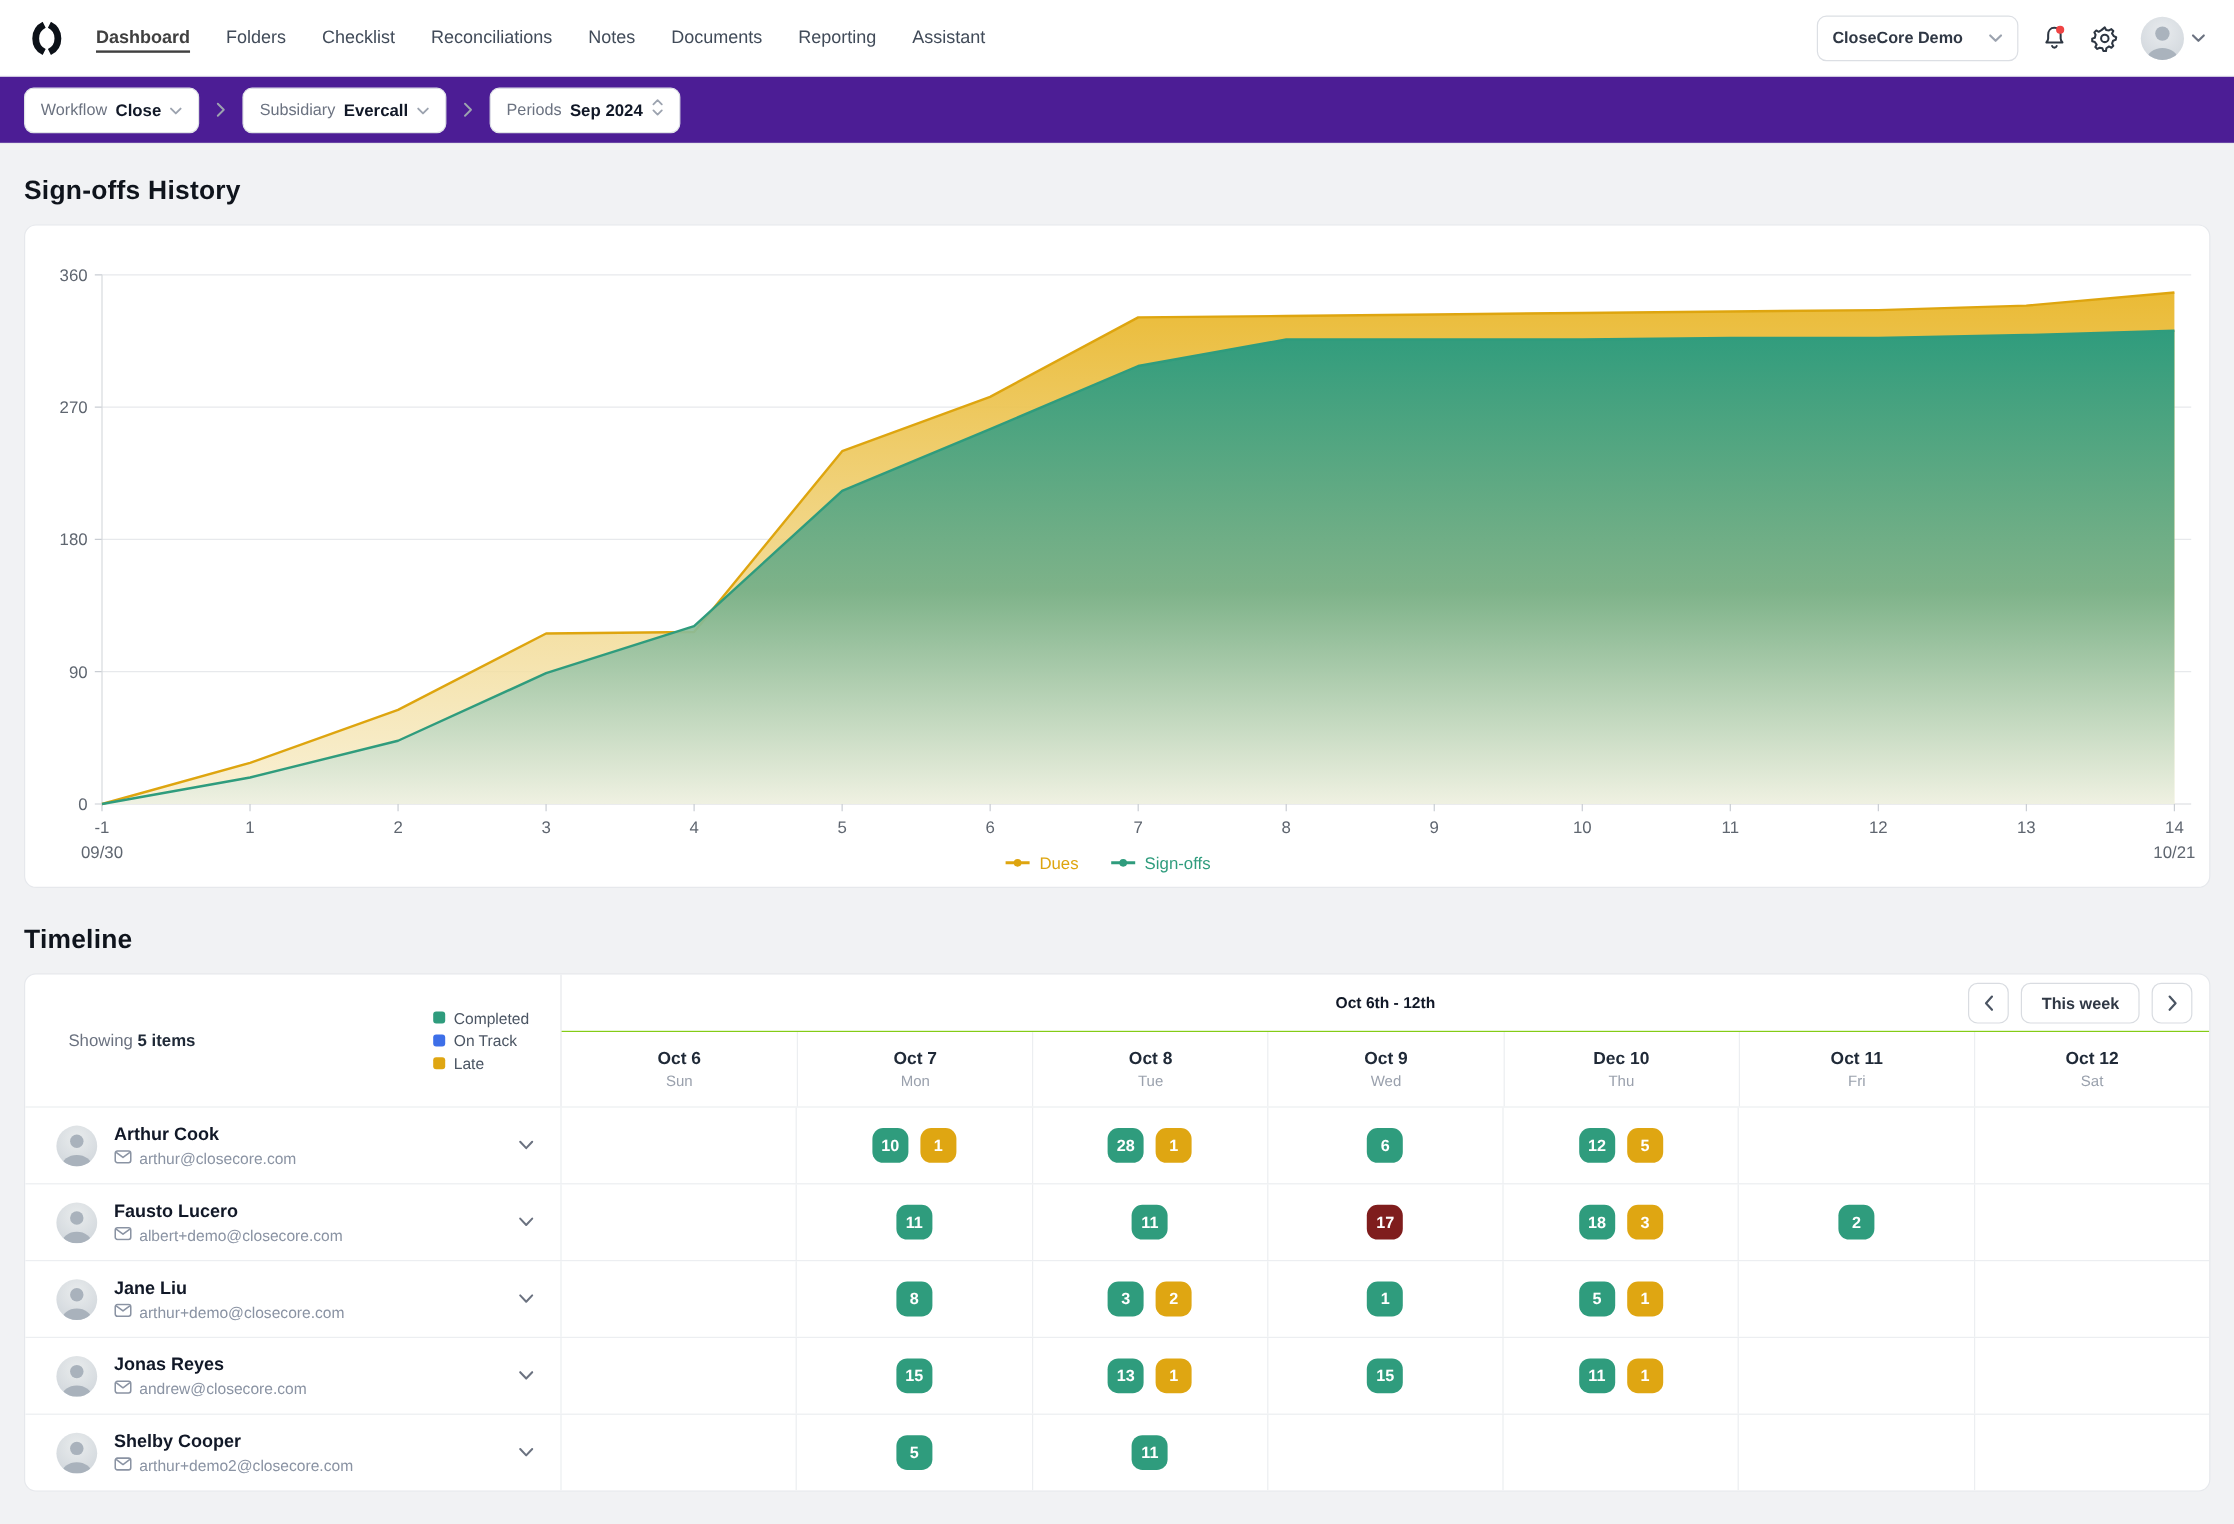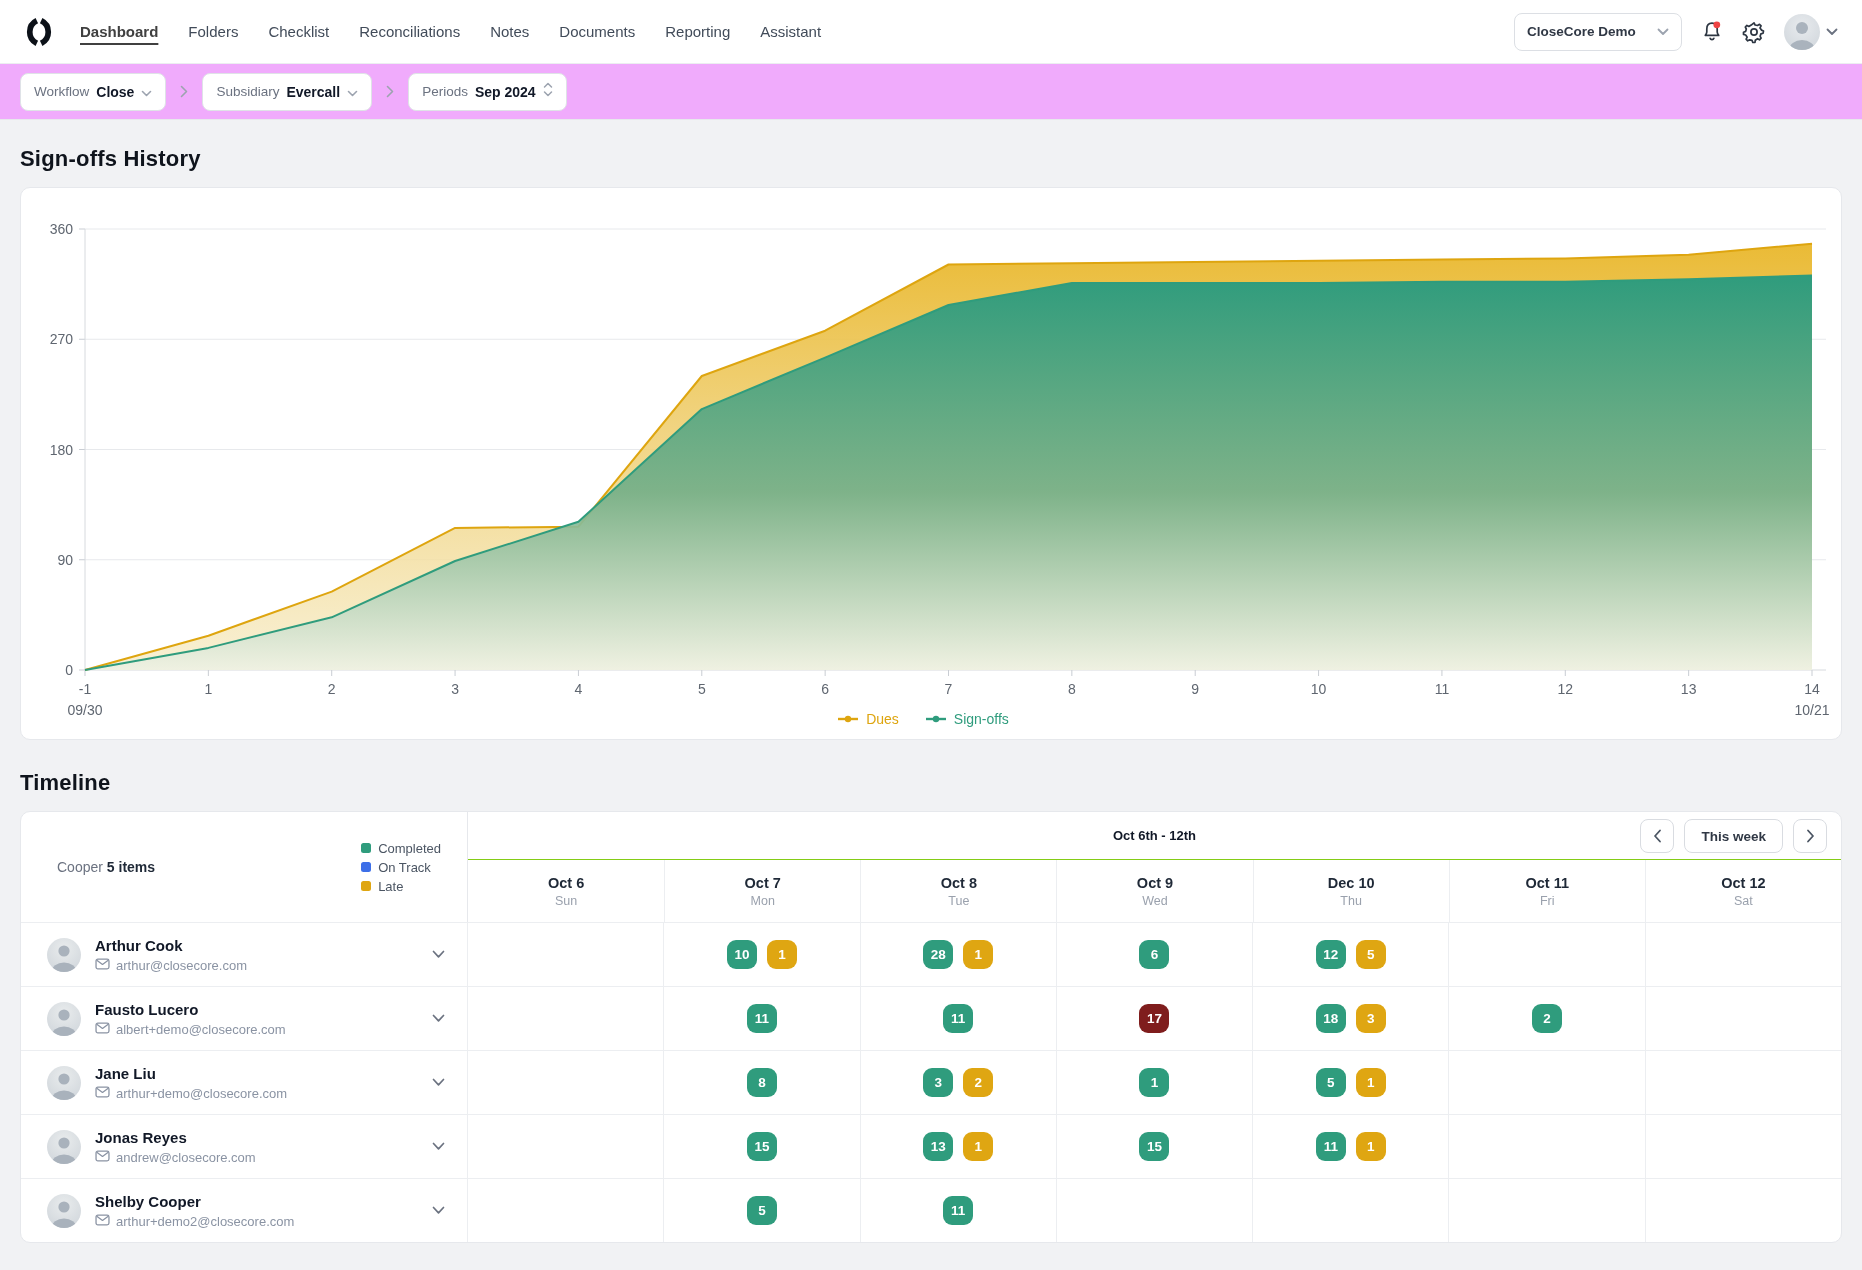--- a/index.html
+++ b/index.html
@@ -12,21 +12,21 @@
   .nav-items { display:flex; align-items:center; gap:30px; flex:1; }
   .nav-item { font-size:15px; color:#414b59; cursor:pointer; text-decoration:none; }
   .nav-item.active { color:#404040; font-weight:700; text-decoration:underline; text-underline-offset:6px; text-decoration-thickness:1.5px; }
   .nav-right { display:flex; align-items:center; gap:18px; }
   .ws-select { display:flex; align-items:center; justify-content:space-between; width:168px; height:38px; border:1px solid #dcdfe4; border-radius:8px; padding:0 12px; background:#fff; cursor:pointer; }
   .ws-select .ws-label { font-size:13.5px; font-weight:700; color:#303845; }
   .icon-btn { background:none; border:none; cursor:pointer; position:relative; display:flex; align-items:center; }
   .avatar-sm { width:36px; height:36px; border-radius:50%; background:radial-gradient(circle at 50% 35%, #e8ebee 0%, #ced4da 100%); overflow:hidden; display:block; }
 
   
-  .crumbbar { height:56px; background:#f0abfc; border-bottom:1px solid #e7e9ec; display:flex; align-items:center; padding:0 20px; gap:14px; }
+  .crumbbar { height:56px; background:#4c1d95; border-bottom:1px solid #e7e9ec; display:flex; align-items:center; padding:0 20px; gap:14px; }
   .crumb-pill { display:flex; align-items:center; gap:7px; height:38px; padding:0 13px; border:1px solid #dfe2e7; border-radius:8px; background:#fff; cursor:pointer; }
   .crumb-label { font-size:13.5px; color:#6b7280; }
   .crumb-value { font-size:14px; font-weight:700; color:#111827; }
   .crumb-sep { color:#9ca3af; display:flex; align-items:center; }
 
   
   .main { padding:0 20px; }
   .section-title { font-size:22px; font-weight:700; color:#0f141c; letter-spacing:.2px; }
   .title-chart { margin-top:26px; }
   .title-timeline { margin-top:30px; }
@@ -245,21 +245,21 @@
         </div>
       </div>
   </section>
 
   <h2 class="section-title title-timeline">Timeline</h2>
 
   <section class="tl-card">
     <div class="tl-header">
       <div class="tl-left-head">
         <div class="tl-showing">
-          <span>Cooper</span> <b>5 items</b>
+          <span>Showing</span> <b>5 items</b>
         </div>
         <div class="tl-legend">
             <div class="tl-legend-item">
               <span class="tl-legend-swatch" style="background: rgb(47, 156, 125);"></span>
               <span>Completed</span>
             </div>
             <div class="tl-legend-item">
               <span class="tl-legend-swatch" style="background: rgb(61, 111, 232);"></span>
               <span>On Track</span>
             </div>

